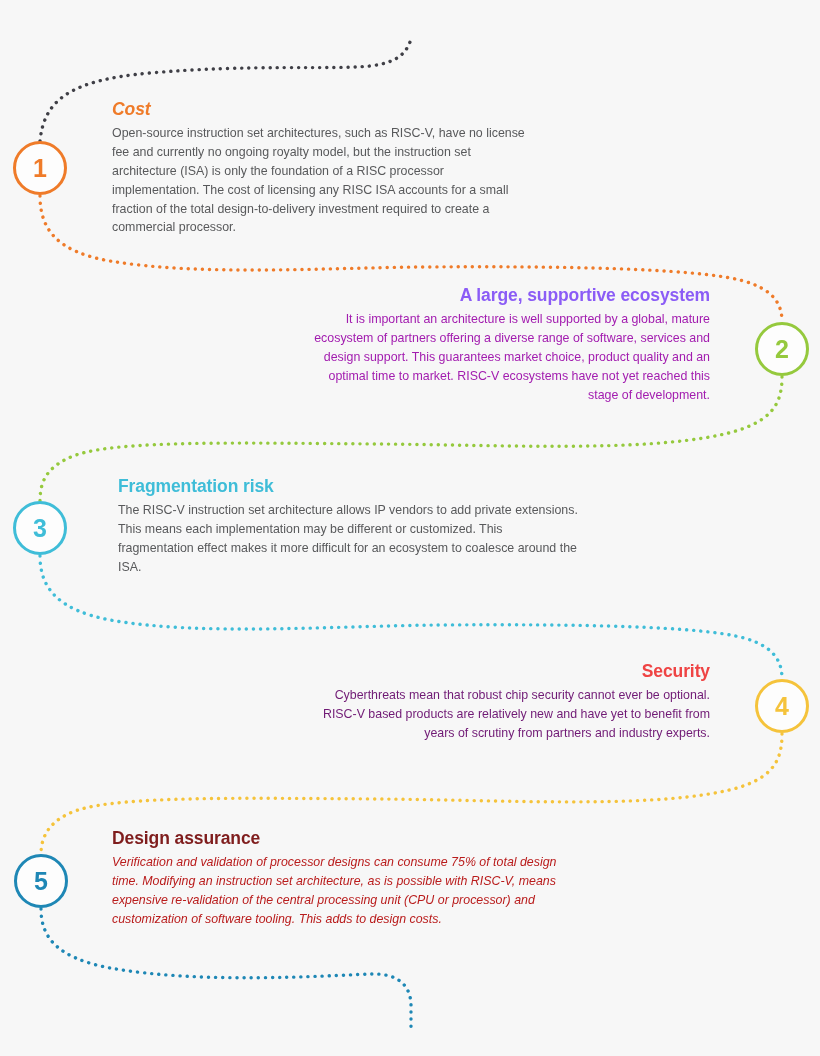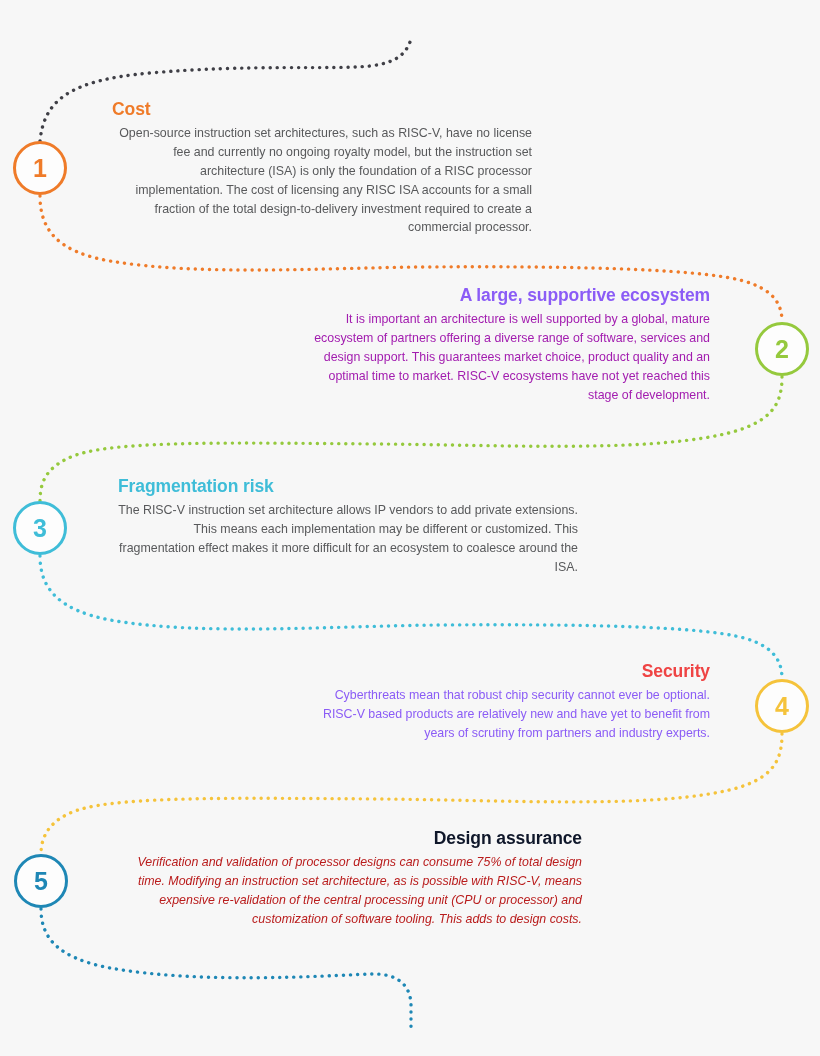--- a/index.html
+++ b/index.html
@@ -53,21 +53,20 @@
     font-size: 17.5px;
     font-weight: bold;
     letter-spacing: -0.1px;
     line-height: 1.1;
   }
   .block p {
     margin: 0;
     font-size: 12.4px;
     line-height: 1.52;
     color: #58595b;
-    text-align: right;
   }
   .block.left  { text-align: left; }
   .block.right { text-align: right; }
 
   
   .node-1  { left: 13px;  top: 141px; }
   .block-1 { left: 112px; top: 100px; width: 420px; }
 
   .node-2  { left: 755px; top: 322px; }
   .block-2 { left: 300px; top: 286px; width: 410px; }
@@ -98,21 +97,21 @@
 
     <path id="seg-4" d="M 782 734 C 782 762 772 782 720 792 C 640 808 500 800 380 799 C 240 798 122 796 78 810 C 48 820 41 838 41 854" fill="none" stroke="#f5c33b" stroke-width="3.4" stroke-linecap="round" stroke-dasharray="0.1 7"></path>
 
     <path id="seg-5" d="M 41 909 C 41 938 58 958 110 968 C 200 984 320 976 370 974 C 398 973 410 985 411 1004 L 411 1032" fill="none" stroke="#1e87b5" stroke-width="3.4" stroke-linecap="round" stroke-dasharray="0.1 7"></path>
   </svg>
 
   <div class="node node-1" style="border-color: rgb(239, 123, 41); color: rgb(239, 123, 41);">
     <span>1</span>
   </div>
   <div class="block block-1 left">
-    <h2 style="color: rgb(239, 123, 41);">Cost</h2>
+    <h2 style="color: rgb(239, 123, 41); font-style: italic;">Cost</h2>
     <p style="color: rgb(88, 89, 91);">Open-source instruction set architectures, such as RISC-V, have no license fee and currently no ongoing royalty model, but the instruction set architecture (ISA) is only the foundation of a RISC processor implementation. The cost of licensing any RISC ISA accounts for a small fraction of the total design-to-delivery investment required to create a commercial processor.</p>
   </div>
 
   <div class="node node-2" style="border-color: rgb(149, 201, 61); color: rgb(149, 201, 61);">
     <span>2</span>
   </div>
   <div class="block block-2 right">
     <h2 style="color: #8b5cf6;">A large, supportive ecosystem</h2>
     <p style="color: #a21caf;">It is important an architecture is well supported by a global, mature ecosystem of partners offering a diverse range of software, services and design support. This guarantees market choice, product quality and an optimal time to market. RISC-V ecosystems have not yet reached this stage of development.</p>
   </div>
@@ -123,24 +122,24 @@
   <div class="block block-3 left">
     <h2 style="color: rgb(63, 189, 216);">Fragmentation risk</h2>
     <p style="color: rgb(88, 89, 91);">The RISC-V instruction set architecture allows IP vendors to add private extensions. This means each implementation may be different or customized. This fragmentation effect makes it more difficult for an ecosystem to coalesce around the ISA.</p>
   </div>
 
   <div class="node node-4" style="border-color: rgb(245, 195, 59); color: rgb(245, 195, 59);">
     <span>4</span>
   </div>
   <div class="block block-4 right">
     <h2 style="color: #ef4444;">Security</h2>
-    <p style="color: #8b5cf6;">Cyberthreats mean that robust chip security cannot ever be optional. RISC-V based products are relatively new and have yet to benefit from years of scrutiny from partners and industry experts.</p>
+    <p style="color: #701a75;">Cyberthreats mean that robust chip security cannot ever be optional. RISC-V based products are relatively new and have yet to benefit from years of scrutiny from partners and industry experts.</p>
   </div>
 
   <div class="node node-5" style="border-color: rgb(30, 135, 181); color: rgb(30, 135, 181);">
     <span>5</span>
   </div>
   <div class="block block-5 left">
-    <h2 style="color: #0f172a; text-align: right;">Design assurance</h2>
+    <h2 style="color: #7f1d1d;">Design assurance</h2>
     <p style="color: #b91c1c; font-style: italic;">Verification and validation of processor designs can consume 75% of total design time. Modifying an instruction set architecture, as is possible with RISC-V, means expensive re-validation of the central processing unit (CPU or processor) and customization of software tooling. This adds to design costs.</p>
   </div>
 
 </div>
 
 </body></html>

